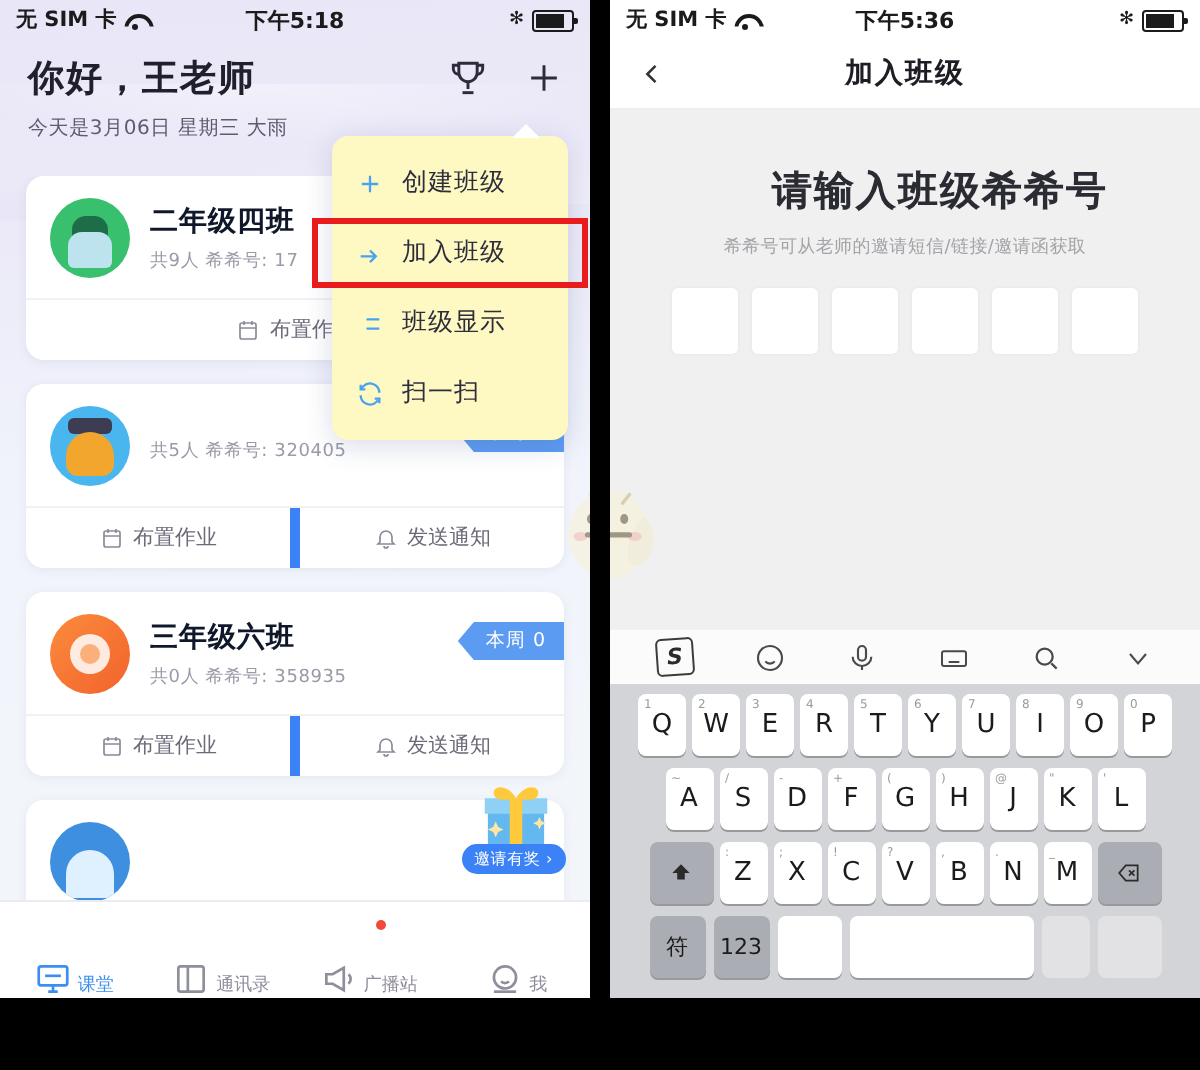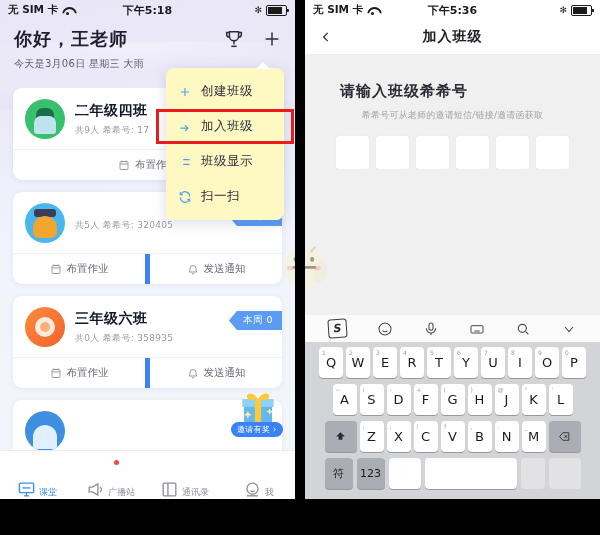--- a/index.html
+++ b/index.html
@@ -99,21 +99,21 @@
   .tab.active svg{color:#3c8ef0;}
   .tab.active span{color:#3c8ef0;}
   .dot{position:absolute;top:9px;left:55%;width:5px;height:5px;border-radius:50%;background:#f4483b;}
 
   
   .navbar{height:34px;background:#fff;display:flex;align-items:center;position:relative;border-bottom:1px solid #eee;}
   .navback{position:absolute;left:10px;width:22px;height:22px;display:flex;align-items:center;justify-content:center;}
   .navback svg{width:14px;height:14px;color:#333;}
   .navtitle{flex:1;text-align:center;font-size:14px;font-weight:bold;color:#1d1d24;letter-spacing:1px;}
   .joinbody{background:#f0f0f0;height:268px;position:relative;}
-  .jtitle{padding-top:27px;text-align:left;font-size:15px;font-weight:bold;color:#2b2b33;letter-spacing:1px;padding-left:35px;}
+  .jtitle{padding-top:27px;text-align:center;font-size:20px;font-weight:bold;color:#2b2b33;letter-spacing:1px;padding-left:35px;}
   .jsub{margin-top:8px;text-align:center;font-size:9px;color:#a3a3a8;letter-spacing:.2px;}
   .codeboxes{margin-top:14px;display:flex;justify-content:center;gap:7px;}
   .cbox{width:33px;height:33px;background:#fff;border-radius:3px;box-shadow:0 0 2px rgba(0,0,0,.05);}
 
   
   .kb{position:absolute;left:0;bottom:0;width:295px;background:#d3d4d8;}
   .kbtools{height:27px;background:#fbfbfb;display:flex;align-items:center;justify-content:space-around;padding:0 8px;}
   .kbtools svg{width:16px;height:16px;color:#4a4a4a;}
   .sogou{width:17px;height:17px;border:1.6px solid #3b3b3b;border-radius:3px;display:flex;
     align-items:center;justify-content:center;font-size:11px;font-weight:bold;font-style:italic;color:#2b2b2b;transform:rotate(-4deg);}
@@ -314,32 +314,32 @@
       <div class="tab active">
         <svg viewBox="0 0 24 24" fill="none" stroke="currentColor" stroke-width="1.7">
           <rect x="3" y="4" width="18" height="12" rx="1.5"></rect>
             <path d="M7 10h10"></path>
             <path d="M12 16v4M9 20h6"></path>
         </svg>
         <span>课堂</span>
       </div>
       <div class="tab">
         <svg viewBox="0 0 24 24" fill="none" stroke="currentColor" stroke-width="1.7">
+          <rect x="4" y="4" width="16" height="16" rx="1.5"></rect>
+            <path d="M10 4v16"></path>
+        </svg>
+        <span>通讯录</span>
+      </div>
+      <div class="tab">
+        <svg viewBox="0 0 24 24" fill="none" stroke="currentColor" stroke-width="1.7">
           <path d="M4 9v6h4l7 4V5L8 9H4z"></path>
             <path d="M18 9a4 4 0 0 1 0 6"></path>
         </svg>
         <span class="dot"></span>
         <span>广播站</span>
-      </div>
-      <div class="tab">
-        <svg viewBox="0 0 24 24" fill="none" stroke="currentColor" stroke-width="1.7">
-          <rect x="4" y="4" width="16" height="16" rx="1.5"></rect>
-            <path d="M10 4v16"></path>
-        </svg>
-        <span>通讯录</span>
       </div>
       <div class="tab">
         <svg viewBox="0 0 24 24" fill="none" stroke="currentColor" stroke-width="1.7">
           <circle cx="12" cy="11" r="7"></circle>
             <path d="M9 10h.01M15 10h.01M9.5 13.5a3.5 3.5 0 0 0 5 0"></path>
             <path d="M5 20h14"></path>
         </svg>
         <span>我</span>
       </div>
     </div>

